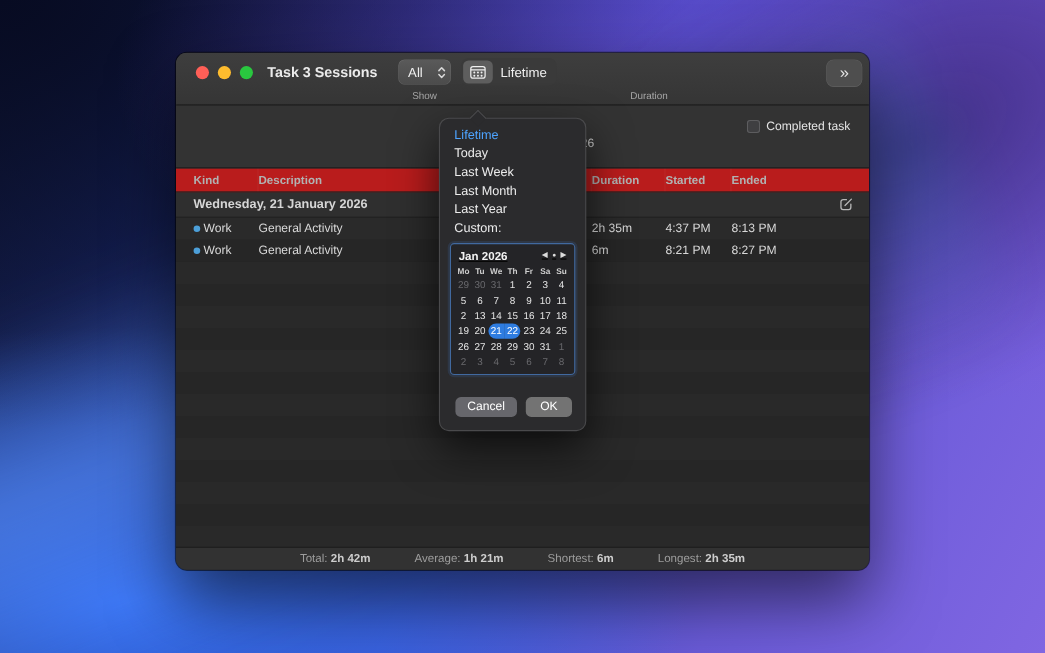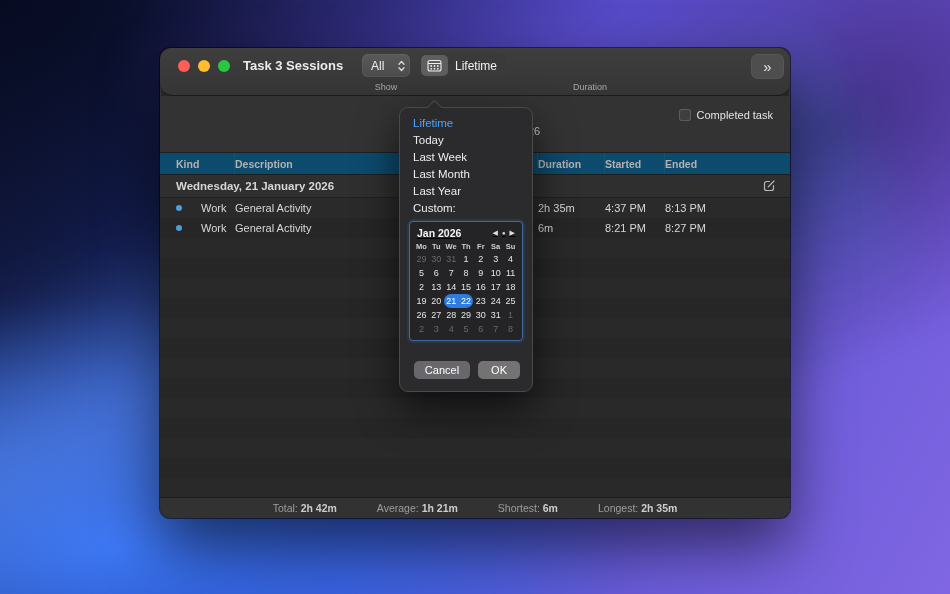--- a/index.html
+++ b/index.html
@@ -19,21 +19,21 @@
   .band2 { position:absolute; left:380px; top:-120px; width:900px; height:500px;
     background:radial-gradient(ellipse at 50% 50%, rgba(20,20,60,.55), rgba(20,20,60,0) 65%);
     transform:rotate(-30deg); filter:blur(10px); }
 
   
   .window { position:absolute; left:160px; top:48px; width:630px; height:470px;
     background:#262626; border-radius:10px; overflow:hidden;
     box-shadow:0 28px 60px rgba(0,0,0,.55), 0 0 0 1px rgba(0,0,0,.55), inset 0 0 0 1px rgba(255,255,255,.07); }
 
   .toolbar { position:relative; height:48px; background:linear-gradient(#3e3e3e,#353535);
-    border-bottom:1px solid #1b1b1b;border-radius:13px; }
+    border-bottom:1px solid #1b1b1b; }
   .traffic { position:absolute; left:18px; top:12px; display:flex; gap:8px; }
   .light { width:12px; height:12px; border-radius:50%; }
   .light.red { background:#ff5f57; } .light.yellow { background:#febc2e; } .light.green { background:#29c73f; }
   .window-title { position:absolute; left:83px; top:10px; font-size:13px; font-weight:bold; color:#ebebeb; line-height:15px; }
 
   .ctl { position:absolute; display:flex; align-items:center; color:#f0f0f0; font-size:12px; cursor:default; }
   .ctl-show { left:202px; top:6px; width:48px; height:23px; border-radius:6px;
     background:linear-gradient(#5a5a5a,#4b4b4b); box-shadow:inset 0 0 0 .5px rgba(255,255,255,.12); padding:0 4px 0 9px; }
   .ctl-show .ctl-text { flex:1; }
   .ctl-daterange { left:259px; top:5px; width:87px; height:25px; border-radius:7px; background:#3a3a3a; padding:2px; }
@@ -49,34 +49,34 @@
   .lbl-daterange { left:249px; width:87px;margin-top:36px; }
   .lbl-duration { left:355px; width:150px; }
 
   .content { display:flex; flex-direction:column; height:422px; background:#262626; }
   .filter-strip { position:relative; height:57px; background:#333333; border-bottom:1px solid #1f1f1f; flex:none; }
   .partial-text { position:absolute; left:368px; top:29px; font-size:11px; color:#c9c9c9; }
   .completed { position:absolute; right:17px; top:13px; display:flex; align-items:center; gap:6px; }
   .checkbox { width:12px; height:12px; border-radius:3px; background:#3f3f41; box-shadow:inset 0 0 0 1px #5d5d5f; }
   .cb-label { font-size:11px; color:#e3e3e3; }
 
-  .table-header { flex:none; height:22px; background:#0c4a6e; border-bottom:1px solid #1e1e1e;
+  .table-header { flex:none; height:22px; background:#b91c1c; border-bottom:1px solid #1e1e1e;
     display:grid; grid-template-columns:59px 303px 67px 60px 1fr; padding-left:16px; align-items:center; }
   .th { font-size:10.5px; font-weight:bold; color:#b2b2b2; height:100%; display:flex; align-items:center;
     border-right:1px solid rgba(255,255,255,.05); }
   .th:last-child { border-right:none; }
 
   .group-row { flex:none; height:23px; background:#2f2f2f; border-bottom:1px solid #202020;
     display:flex; align-items:center; padding:0 14px 0 16px; font-size:11.5px; font-weight:bold; color:#d6d6d6; }
   .edit-icon { margin-left:auto; display:flex; align-items:center; }
 
   .trow { height:20px; display:grid; grid-template-columns:59px 303px 67px 60px 1fr; padding-left:16px;
     align-items:center; font-size:11px; color:#d8d8d8; }
   .trow.odd { background:#2a2a2a; } .trow.even { background:#262626; }
-  .cell.kind { display:flex; align-items:center; gap:19px; }
+  .cell.kind { display:flex; align-items:center; gap:3px; }
   .dot { width:6px; height:6px; border-radius:50%; background:#4c9fd9; flex:none; }
 
   .filler { flex:1; background:repeating-linear-gradient(to bottom, #292929 0 20px, #262626 20px 40px); }
 
   .footer { flex:none; height:21px; background:#323232; border-top:1px solid #1c1c1c;
     display:flex; align-items:center; justify-content:center; }
   .stats { display:flex; gap:40px; font-size:10.5px; }
   .stat-label { color:#9d9d9d; }
   .stat-value { color:#cdcdcd; font-weight:bold; }
 

